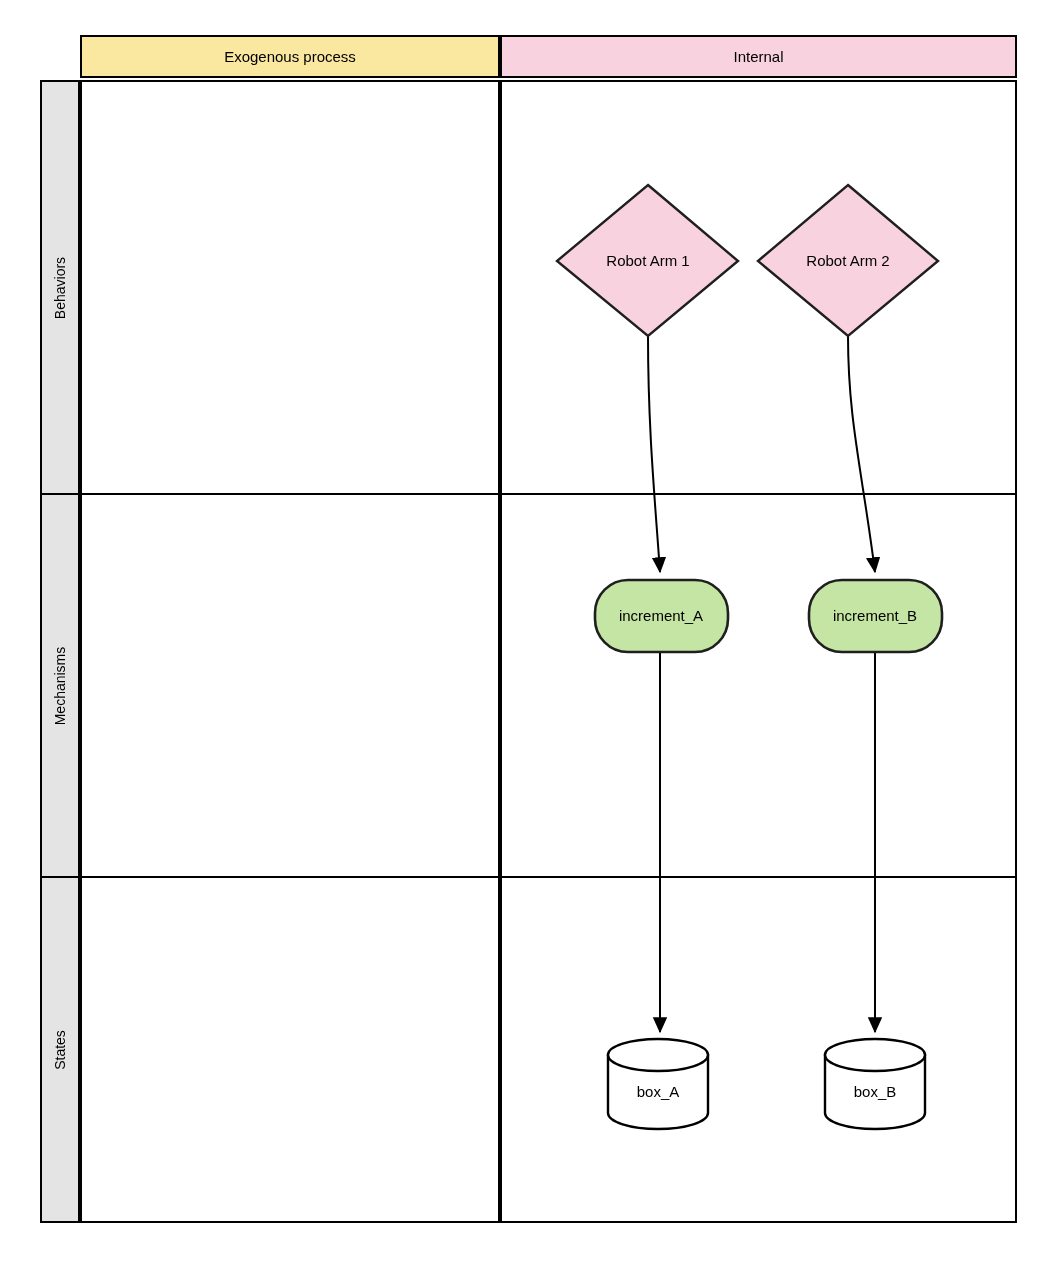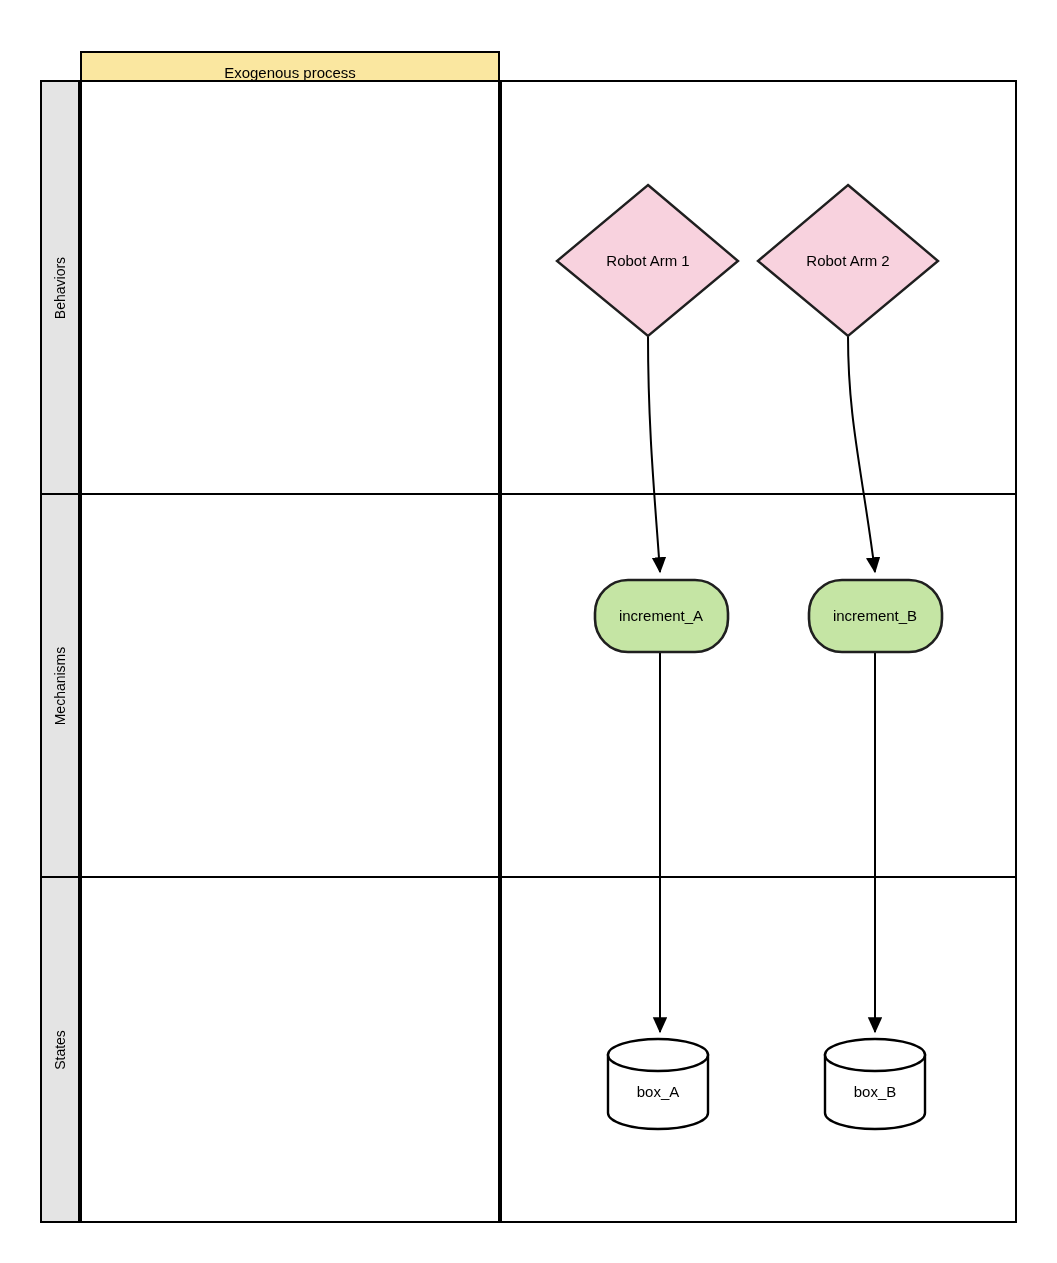--- a/index.html
+++ b/index.html
@@ -38,21 +38,20 @@
     top: 0;
     height: 43px;
     box-sizing: border-box;
     border: 2px solid #000000;
     display: flex;
     align-items: center;
     justify-content: center;
     font-size: 15px;
     color: #000000;
     line-height: 1;
-    margin-top: 16px;
   }
   .col-header.exogenous {
     left: 40px;
     width: 420px;
     background: #fae7a0;
   }
   .col-header.internal {
     left: 460px;
     width: 517px;
     background: #f8d2de;
@@ -114,20 +113,23 @@
 <body>
 
 <div id="canvas">
 
   <div class="pool">
 
     <div class="col-header exogenous">
       <span>Exogenous process</span>
     </div>
 
+    <div class="col-header internal">
+      <span>Internal</span>
+    </div>
 
     <div class="row-label r1">
       <span>Behaviors</span>
     </div>
     <div class="row-cell cell-left r1"></div>
     <div class="row-cell cell-right r1"></div>
 
     <div class="row-label r2">
       <span>Mechanisms</span>
     </div>

